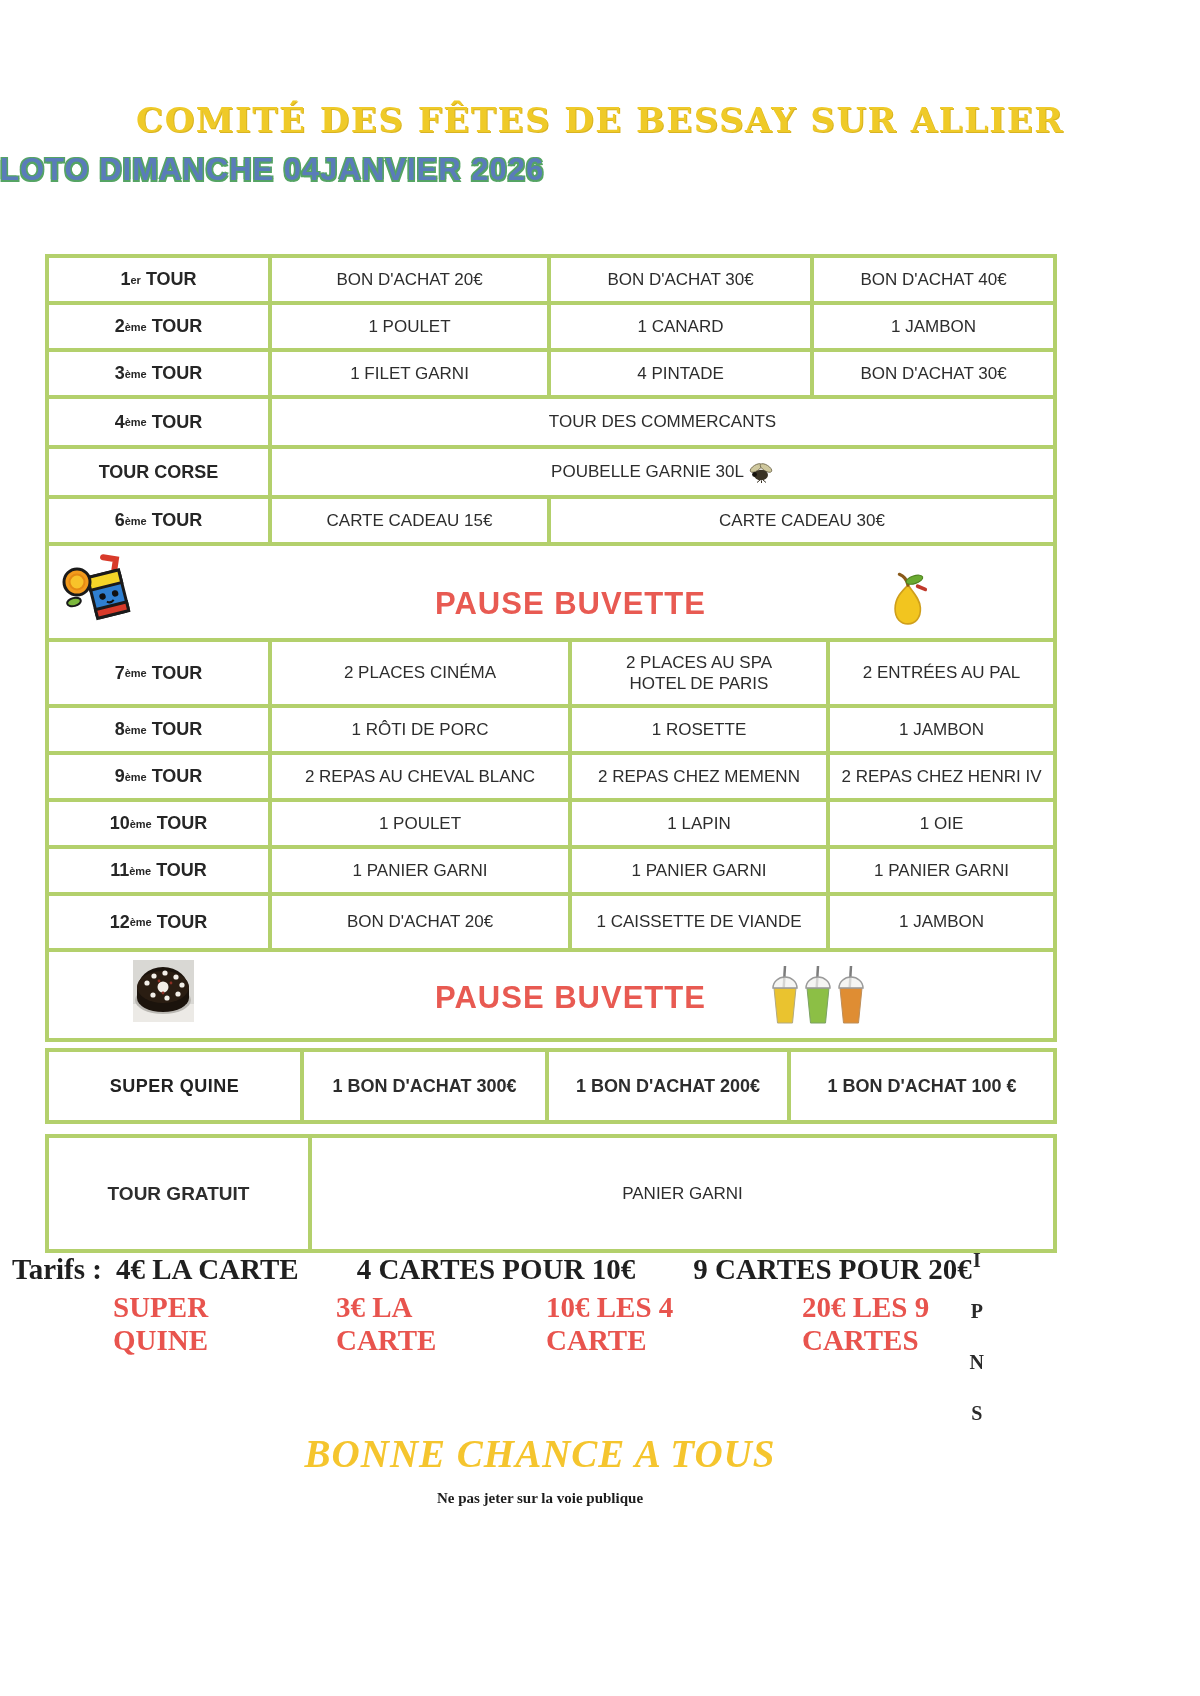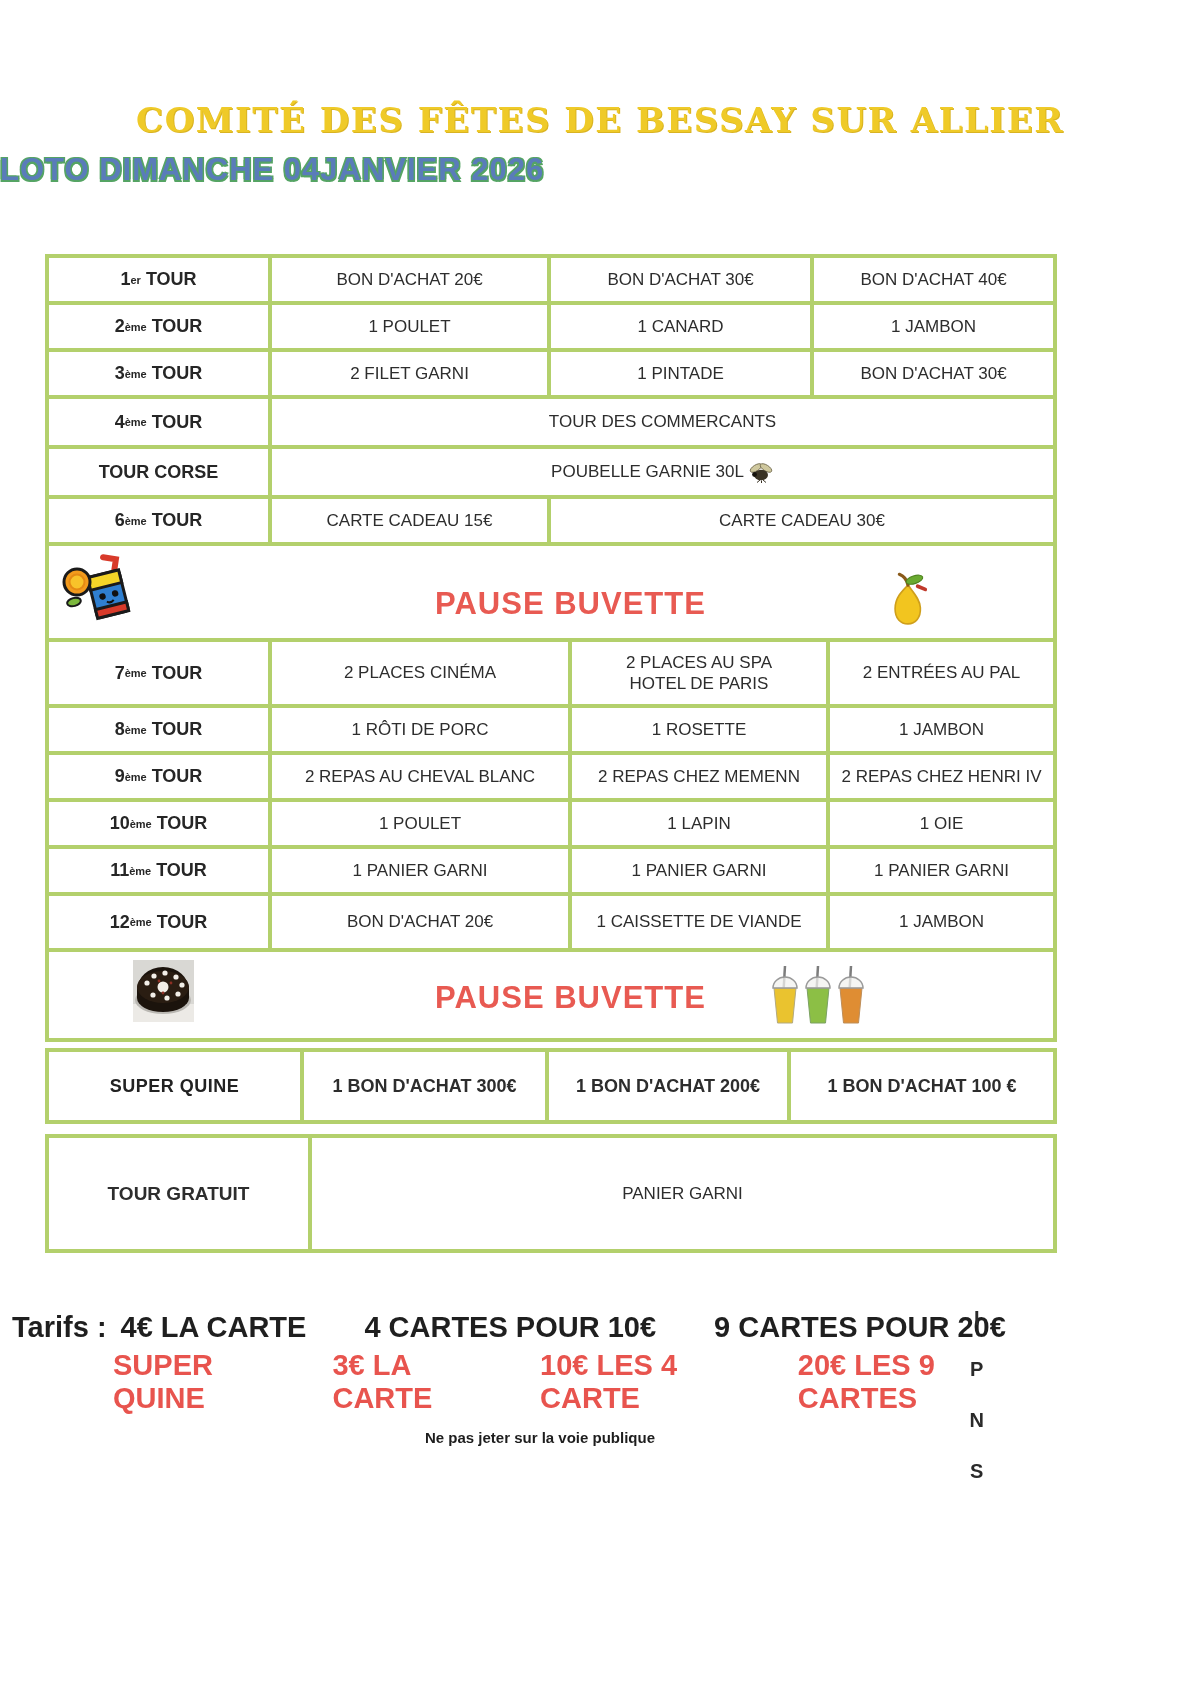--- a/index.html
+++ b/index.html
@@ -60,21 +60,21 @@
   .sq-label { width:255px; flex:0 0 255px; font-weight:bold; font-size:30px;
     letter-spacing:0.5px; color:#222; }
   .sqc2 { width:245px; flex:0 0 245px; }
   .sqc3 { width:242px; flex:0 0 242px; }
   .sq-table .cell { font-weight:bold; font-size:18px; }
   .tg-table { margin:10px 0 0 45px; width:1012px; border:4px solid #b3d06c; }
   .tg-table .trow { height:111px; }
   .tg-label { width:263px; flex:0 0 263px; font-weight:bold; font-size:19px; }
 
   
-  .footer { position:relative; margin-top:58px; width:1072px; }
+  .footer { position:relative; width:1072px;font-family:Liberation Serif, serif; }
   .tarifs-line1 { display:flex; padding-left:12px; font-size:29px;
     font-weight:bold; color:#1f1f1f; }
   .tarif-label { margin-right:14px; }
   .t1-item { margin-right:58px; }
   .tarifs-line2 { display:flex; padding-left:113px; margin-top:5px;
     font-size:29px; font-weight:bold; color:#e8544e; }
   .t2-item { margin-right:50px; }
   .ipns { position:absolute; right:88px; top:-4px; display:flex;
     flex-direction:column; gap:28px; font-weight:bold; font-size:20px;
     color:#2a2a2a; text-align:center; }
@@ -109,22 +109,22 @@
       </div>
       <div class="cell c2">1 POULET</div>
       <div class="cell c3">1 CANARD</div>
       <div class="cell c4">1 JAMBON</div>
     </div>
 
     <div class="trow h47">
       <div class="cell label-cell">
         <span>3</span><sup>ème</sup><span class="tword">TOUR</span>
       </div>
-      <div class="cell c2">2 FILET GARNI</div>
-      <div class="cell c3">1 PINTADE</div>
+      <div class="cell c2">1 FILET GARNI</div>
+      <div class="cell c3">4 PINTADE</div>
       <div class="cell c4">BON D'ACHAT 30€</div>
     </div>
 
     <div class="trow h50">
       <div class="cell label-cell">
         <span>4</span><sup>ème</sup><span class="tword">TOUR</span>
       </div>
       <div class="cell merged">TOUR DES COMMERCANTS</div>
     </div>
 
@@ -312,14 +312,15 @@
     <span class="t2-item">3€ LA CARTE</span>
     <span class="t2-item">10€ LES 4 CARTE</span>
     <span class="t2-item">20€ LES 9 CARTES</span>
   </div>
   <div class="ipns">
     <span>I</span>
     <span>P</span>
     <span>N</span>
     <span>S</span>
   </div>
+  <div class="good-luck">BONNE CHANCE A TOUS</div>
   <div class="notice">Ne pas jeter sur la voie publique</div>
 </div>
 
 </body></html>

